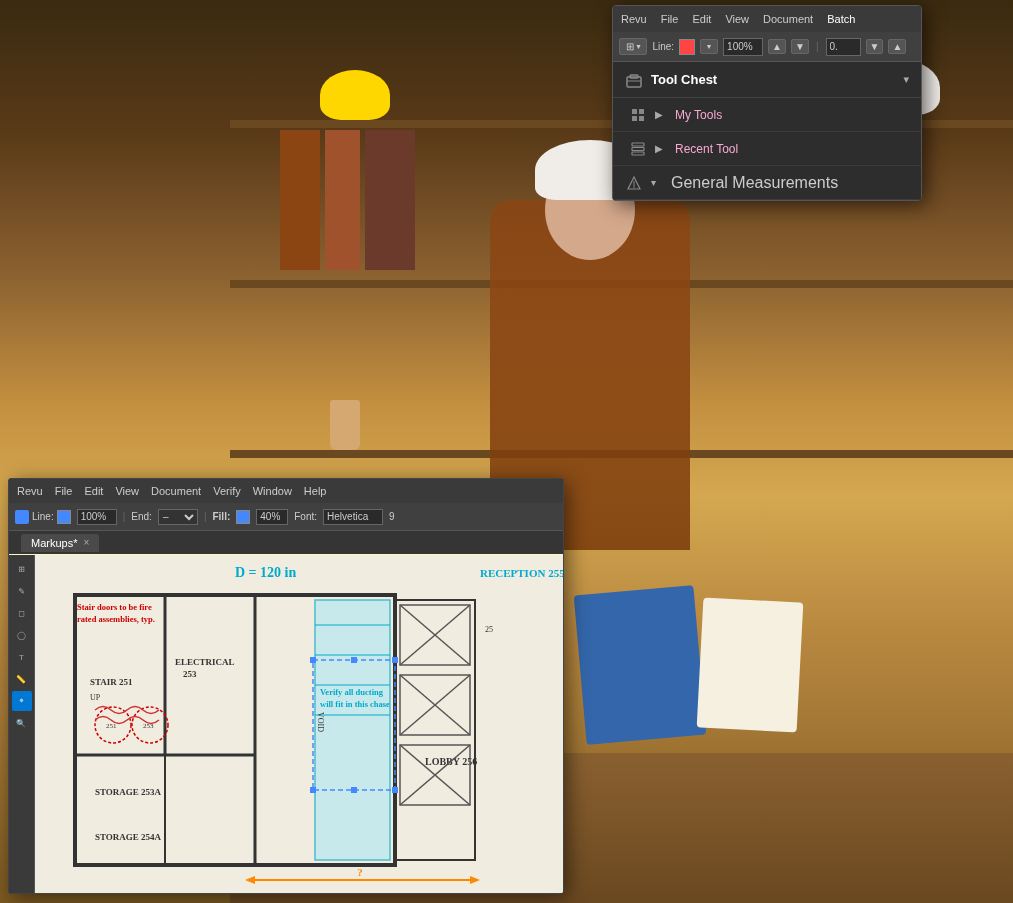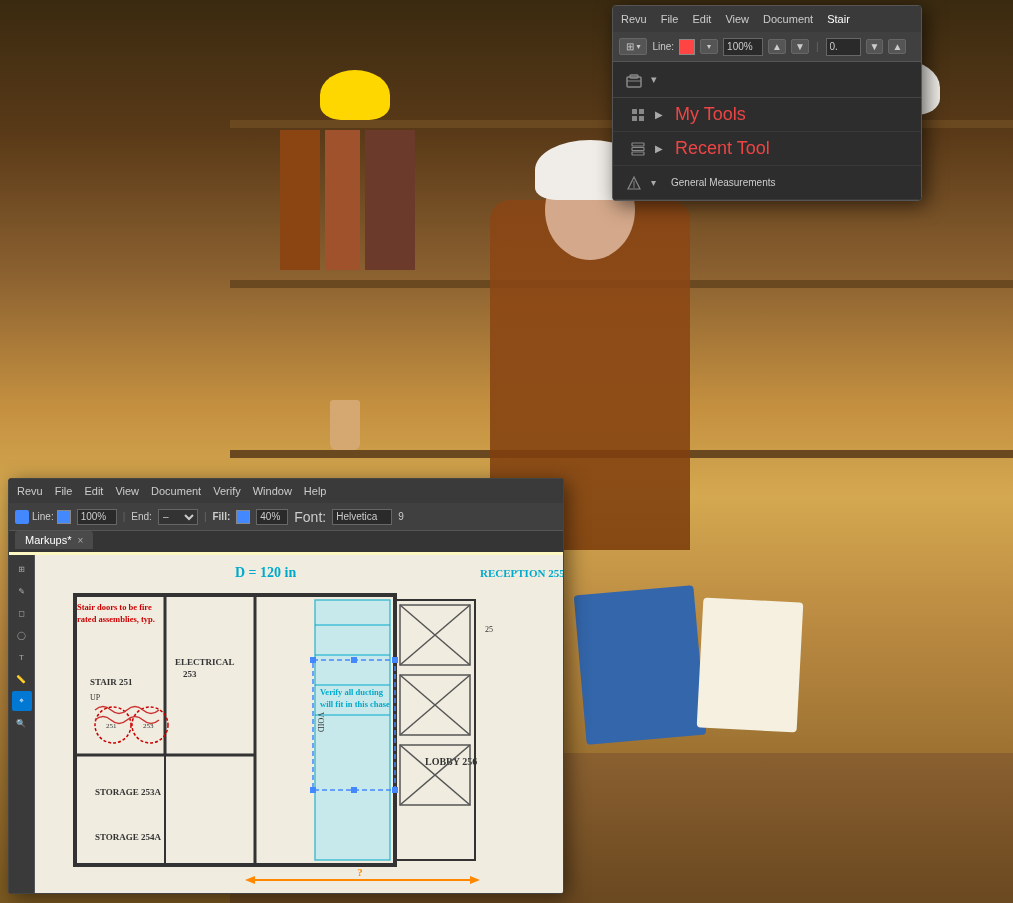--- a/index.html
+++ b/index.html
@@ -74,25 +74,25 @@
       border: 1px solid #666;
       color: #ccc;
       font-size: 10px;
       padding: 1px 3px;
       width: 50px;
       height: 16px;
     }
 
     .tab-bar-bg {
       display: flex;
-      align-items: flex-start;
+      align-items: center;
       height: 24px;
       background: #353535;
-      padding: 0 6px;
-      border-bottom: 3px solid #fef9c3;
+      padding: 0 12px;
+      border-bottom: 1px solid #fef9c3;
     }
 
     .tab-active-bg {
       background: #4a4a4a;
       color: #fff;
       font-size: 11px;
       padding: 3px 10px;
       border-radius: 3px 3px 0 0;
       display: flex;
       align-items: center;
@@ -220,22 +220,22 @@
       cursor: pointer;
     }
 
     .item-arrow {
       color: #aaa;
       font-size: 10px;
       width: 12px;
     }
 
     .item-label {
-      color: #ef4444;
-      font-size: 18px;
+      color: #f9a8d4;
+      font-size: 12px;
       text-align: right;
     }
 
     .tool-chest-section {
       display: flex;
       align-items: center;
       height: 34px;
       padding: 0 12px 0 12px;
       background: #2d2d2d;
       border-bottom: 1px solid #3a3a3a;
@@ -253,21 +253,21 @@
     }
 
     .section-arrow {
       color: #aaa;
       font-size: 10px;
       width: 12px;
     }
 
     .section-label {
       color: #cccccc;
-      font-size: 10px;
+      font-size: 16px;
     }
 
     
     .left-sidebar {
       position: absolute;
       left: 0;
       top: 76px;
       bottom: 0;
       width: 26px;
       background: #3a3a3a;
@@ -364,21 +364,21 @@
     <input class="toolbar-input-bg" value="100%" style="width: 40px;">
     <span style="color:#666;">|</span>
     <span style="font-size:10px;color:#ccc;">End:</span>
     <select style="background:#333;border:1px solid #666;color:#ccc;font-size:10px;height:16px;width:40px;">
       <option>–</option>
     </select>
     <span style="color:#666;">|</span>
     <span style="font-size:10px;color:#ccc;font-weight:bold;">Fill:</span>
     <span style="width:14px;height:14px;border:1px solid #888;background:#4488ff;display:inline-block;"></span>
     <input class="toolbar-input-bg" value="40%" style="width: 32px;">
-    <span style="font-size:14px;color:#ccc;">Font:</span>
+    <span style="font-size:10px;color:#ccc;">Font:</span>
     <input class="toolbar-input-bg" value="Helvetica" style="width: 60px;">
     <span style="font-size:10px;color:#ccc;">9</span>
   </div>
   <div class="tab-bar-bg">
     <div class="tab-active-bg">
       <span>Markups*</span>
       <span class="tab-close-bg">×</span>
     </div>
   </div>
 
@@ -479,21 +479,21 @@
 </div>
 
 <div class="revu-window-main">
 
   <div class="revu-menubar-main">
     <span>Revu</span>
     <span>File</span>
     <span>Edit</span>
     <span>View</span>
     <span>Document</span>
-    <span class="active-menu">Stair</span>
+    <span class="active-menu">Batch</span>
   </div>
 
   <div class="revu-toolbar-main">
     <button class="toolbar-btn">
       <span style="font-size:10px;">⊞</span>
       <span style="font-size:8px;">▾</span>
     </button>
     <span style="font-size:10px;color:#ccc;">Line:</span>
     <span style="width:16px;height:16px;background:#ff4444;border:1px solid #888;display:inline-block;vertical-align:middle;"></span>
     <button class="toolbar-btn">
@@ -511,20 +511,21 @@
   <div class="tool-chest-panel">
 
     <div class="tool-chest-header">
       <div class="tool-chest-icon">
         <svg width="16" height="16" viewBox="0 0 16 16">
           <rect x="1" y="5" width="14" height="10" rx="1" fill="none" stroke="#888" stroke-width="1.5"></rect>
           <rect x="4" y="3" width="8" height="3" rx="1" fill="none" stroke="#888" stroke-width="1.5"></rect>
           <line x1="1" y1="9" x2="15" y2="9" stroke="#888" stroke-width="1"></line>
         </svg>
       </div>
+      <span class="tool-chest-title">Tool Chest</span>
       <span class="tool-chest-chevron">▾</span>
     </div>
 
     <div class="tool-chest-item">
       <div class="section-icon">
         <svg width="14" height="14" viewBox="0 0 14 14">
           <rect x="1" y="1" width="5" height="5" rx="0.5" fill="#888"></rect>
           <rect x="8" y="1" width="5" height="5" rx="0.5" fill="#888"></rect>
           <rect x="1" y="8" width="5" height="5" rx="0.5" fill="#888"></rect>
           <rect x="8" y="8" width="5" height="5" rx="0.5" fill="#888"></rect>

